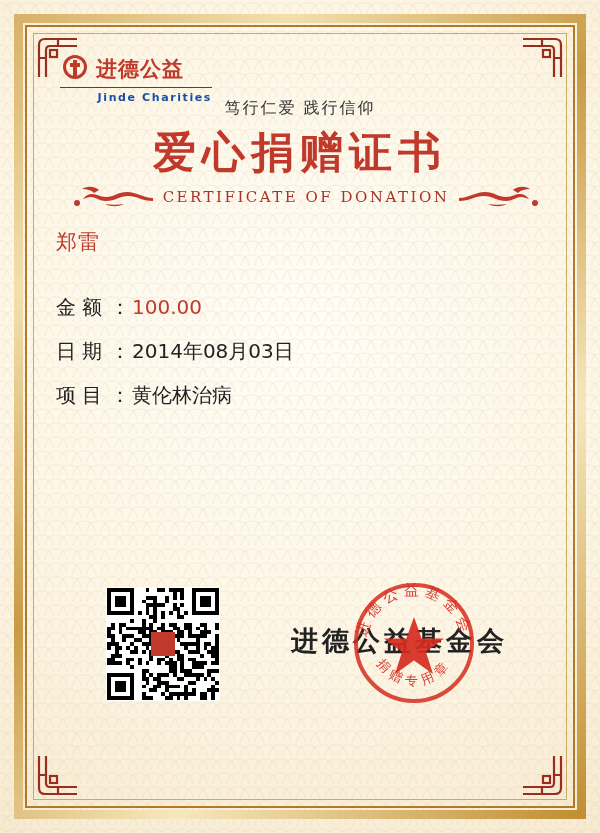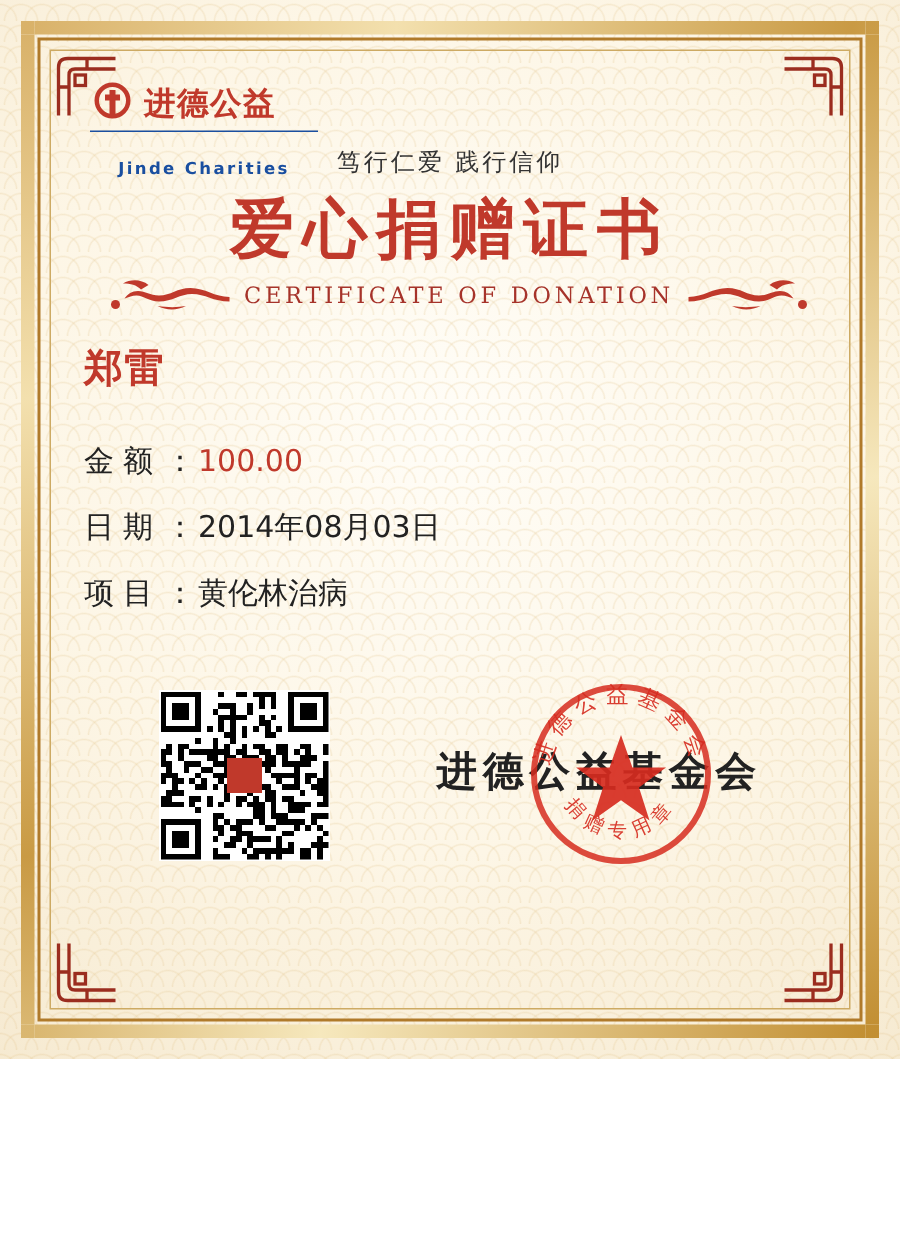--- a/index.html
+++ b/index.html
@@ -8,21 +8,21 @@
   }
   body {
     width: 600px;
     height: 833px;
     font-family: "DejaVu Sans", "Liberation Sans", sans-serif;
     background: #ffffff;
   }
   .certificate {
     position: relative;
     width: 600px;
-    height: 706px;
+    height: 833px;
     box-sizing: border-box;
     background:
       radial-gradient(circle at 50% 40%, #fffdf7 0%, #fdf6e6 55%, #f6ead1 100%);
     overflow: hidden;
   }
   
   .scale-pattern {
     position: absolute;
     inset: 0;
     background-image:
@@ -128,24 +128,24 @@
     font-weight: bold;
     letter-spacing: 1px;
     line-height: 1;
   }
   .logo-en {
     margin-top: 3px;
     font-size: 11px;
     letter-spacing: 1.6px;
     color: #1a4fa0;
     font-weight: bold;
-    padding-top: 18px;
+    padding-top: 3px;
     border-top: 1px solid #1a4fa0;
     width: 152px;
-    text-align: center;
+    text-align: right;
   }
   .motto {
     position: absolute;
     top: 52px;
     left: 0;
     right: 0;
     text-align: center;
     font-size: 16px;
     color: #333;
     letter-spacing: 2px;
@@ -177,23 +177,23 @@
     font-size: 15px;
     letter-spacing: 2.5px;
     color: #a6332a;
     font-family: "DejaVu Serif", "Liberation Serif", serif;
     white-space: nowrap;
   }
   .donor-name {
     position: absolute;
     top: 182px;
     left: 10px;
-    font-size: 26px;
+    font-size: 21px;
     color: #c0392b;
-    font-weight: bold;
+    font-weight: normal;
     letter-spacing: 1px;
   }
   .fields {
     position: absolute;
     top: 248px;
     left: 10px;
     right: 10px;
   }
   .field-row {
     display: flex;

